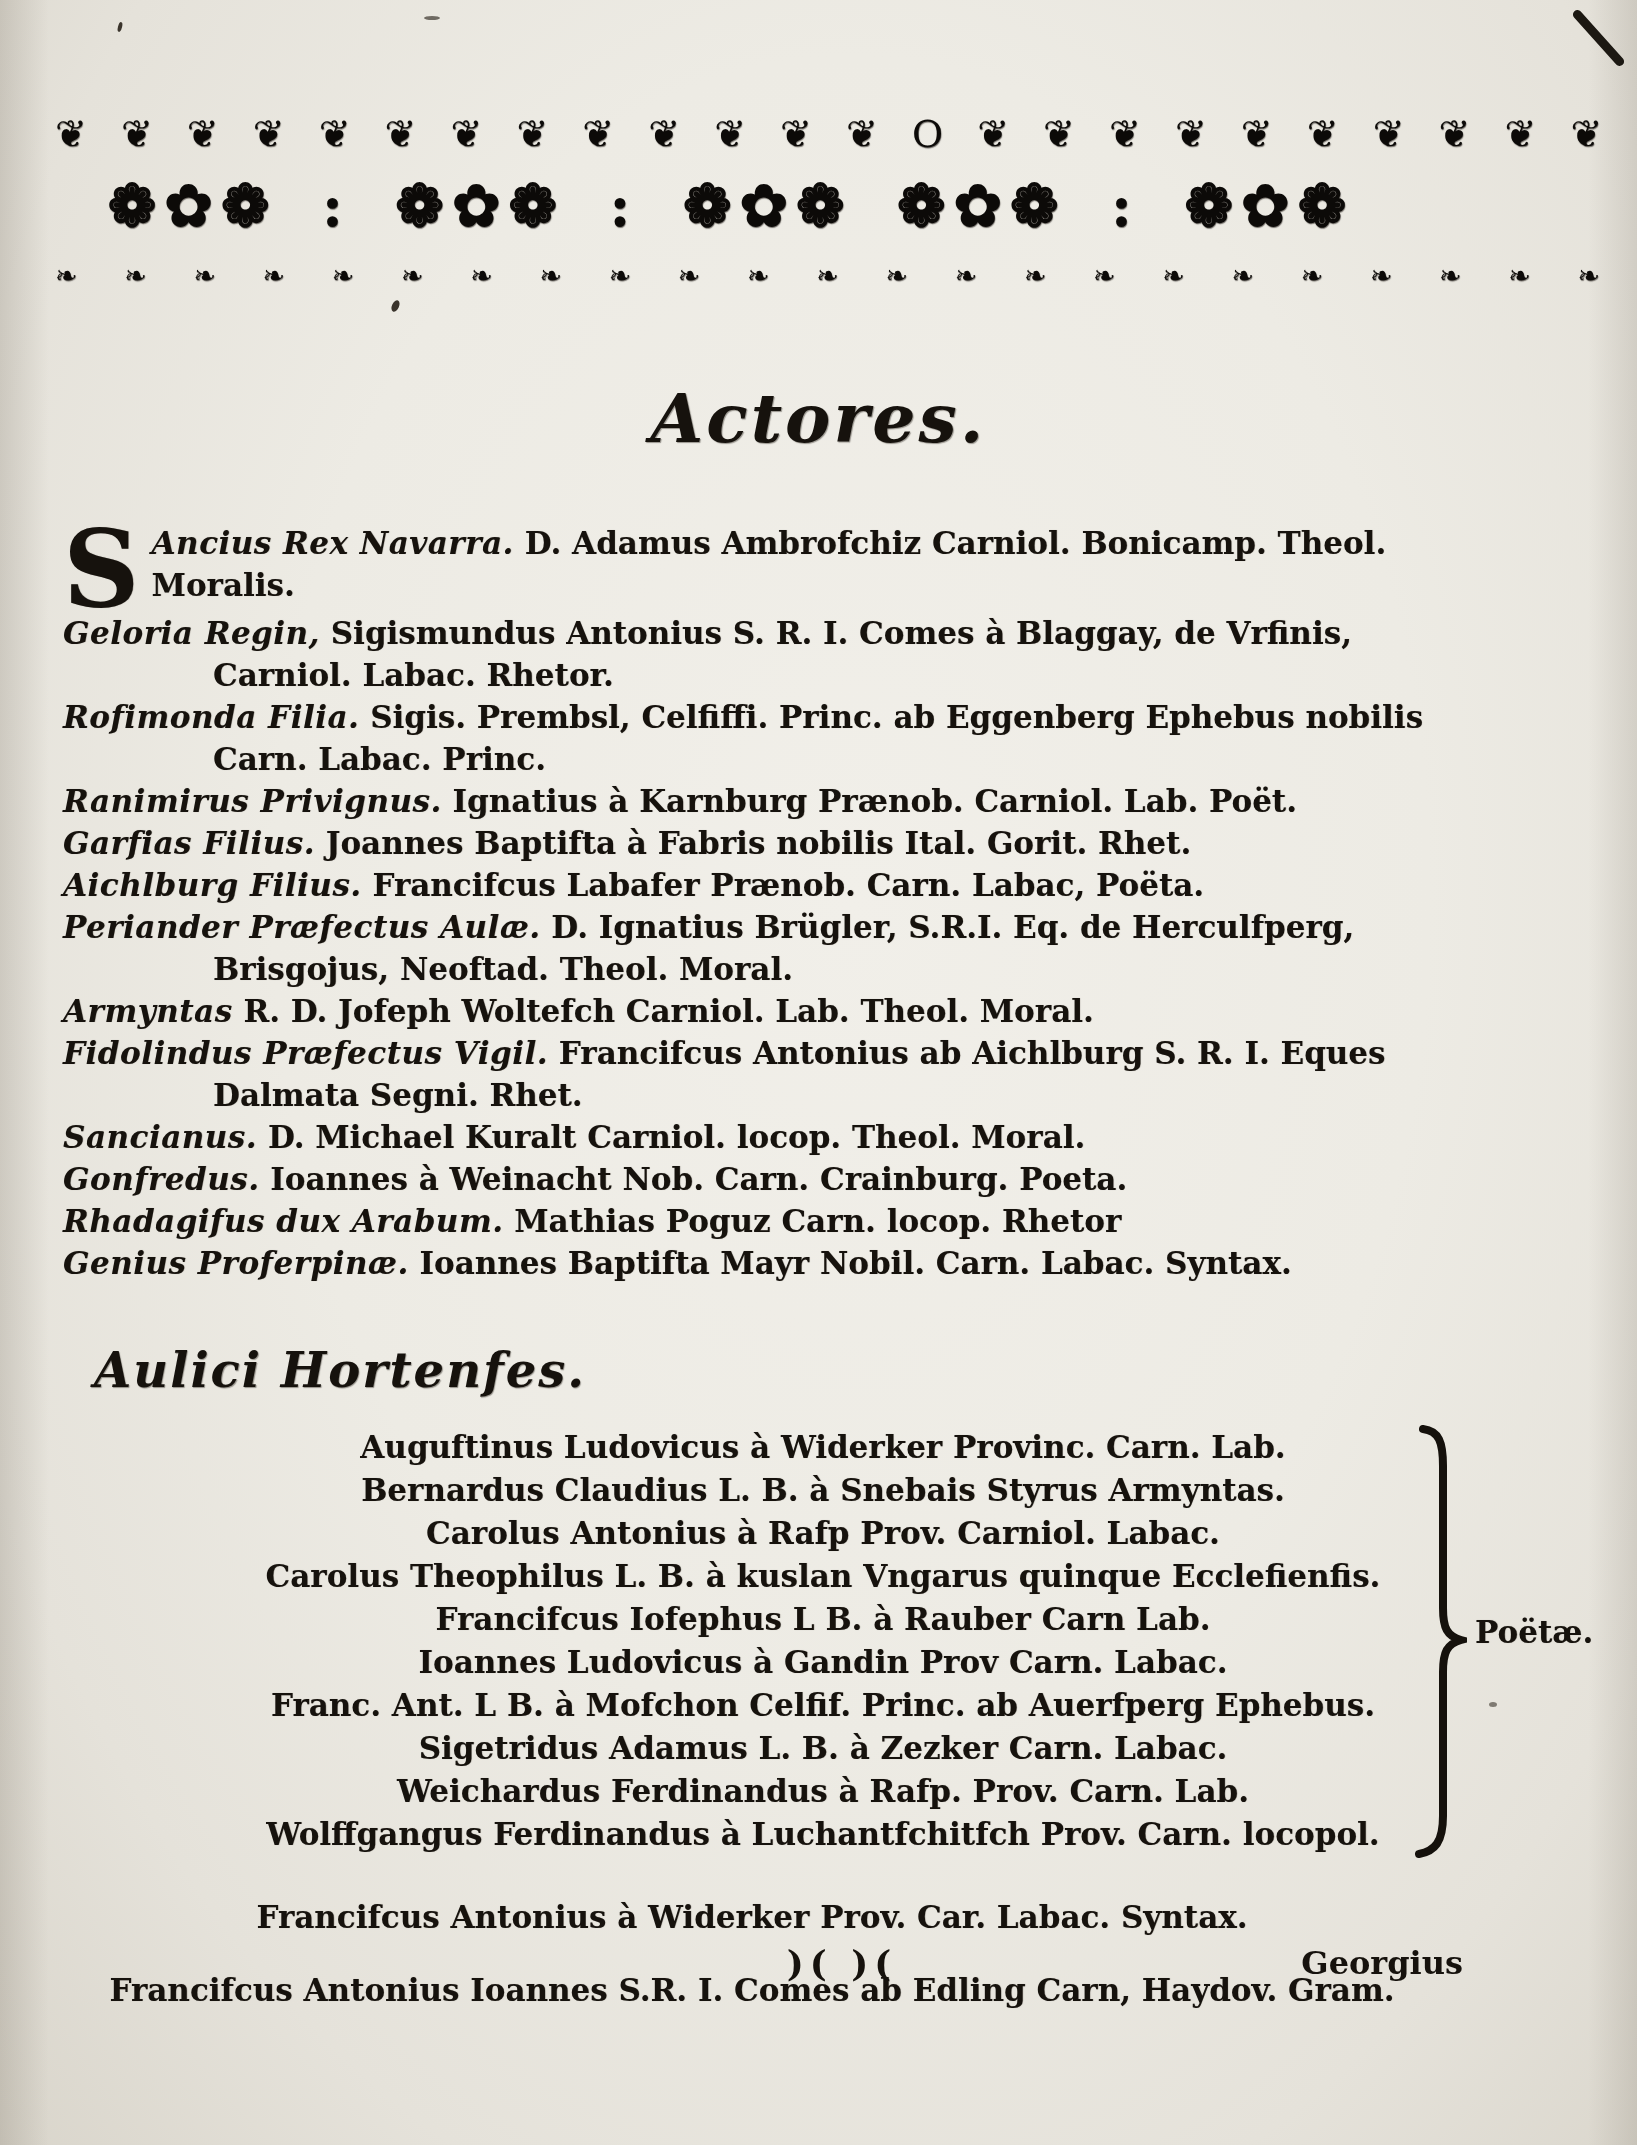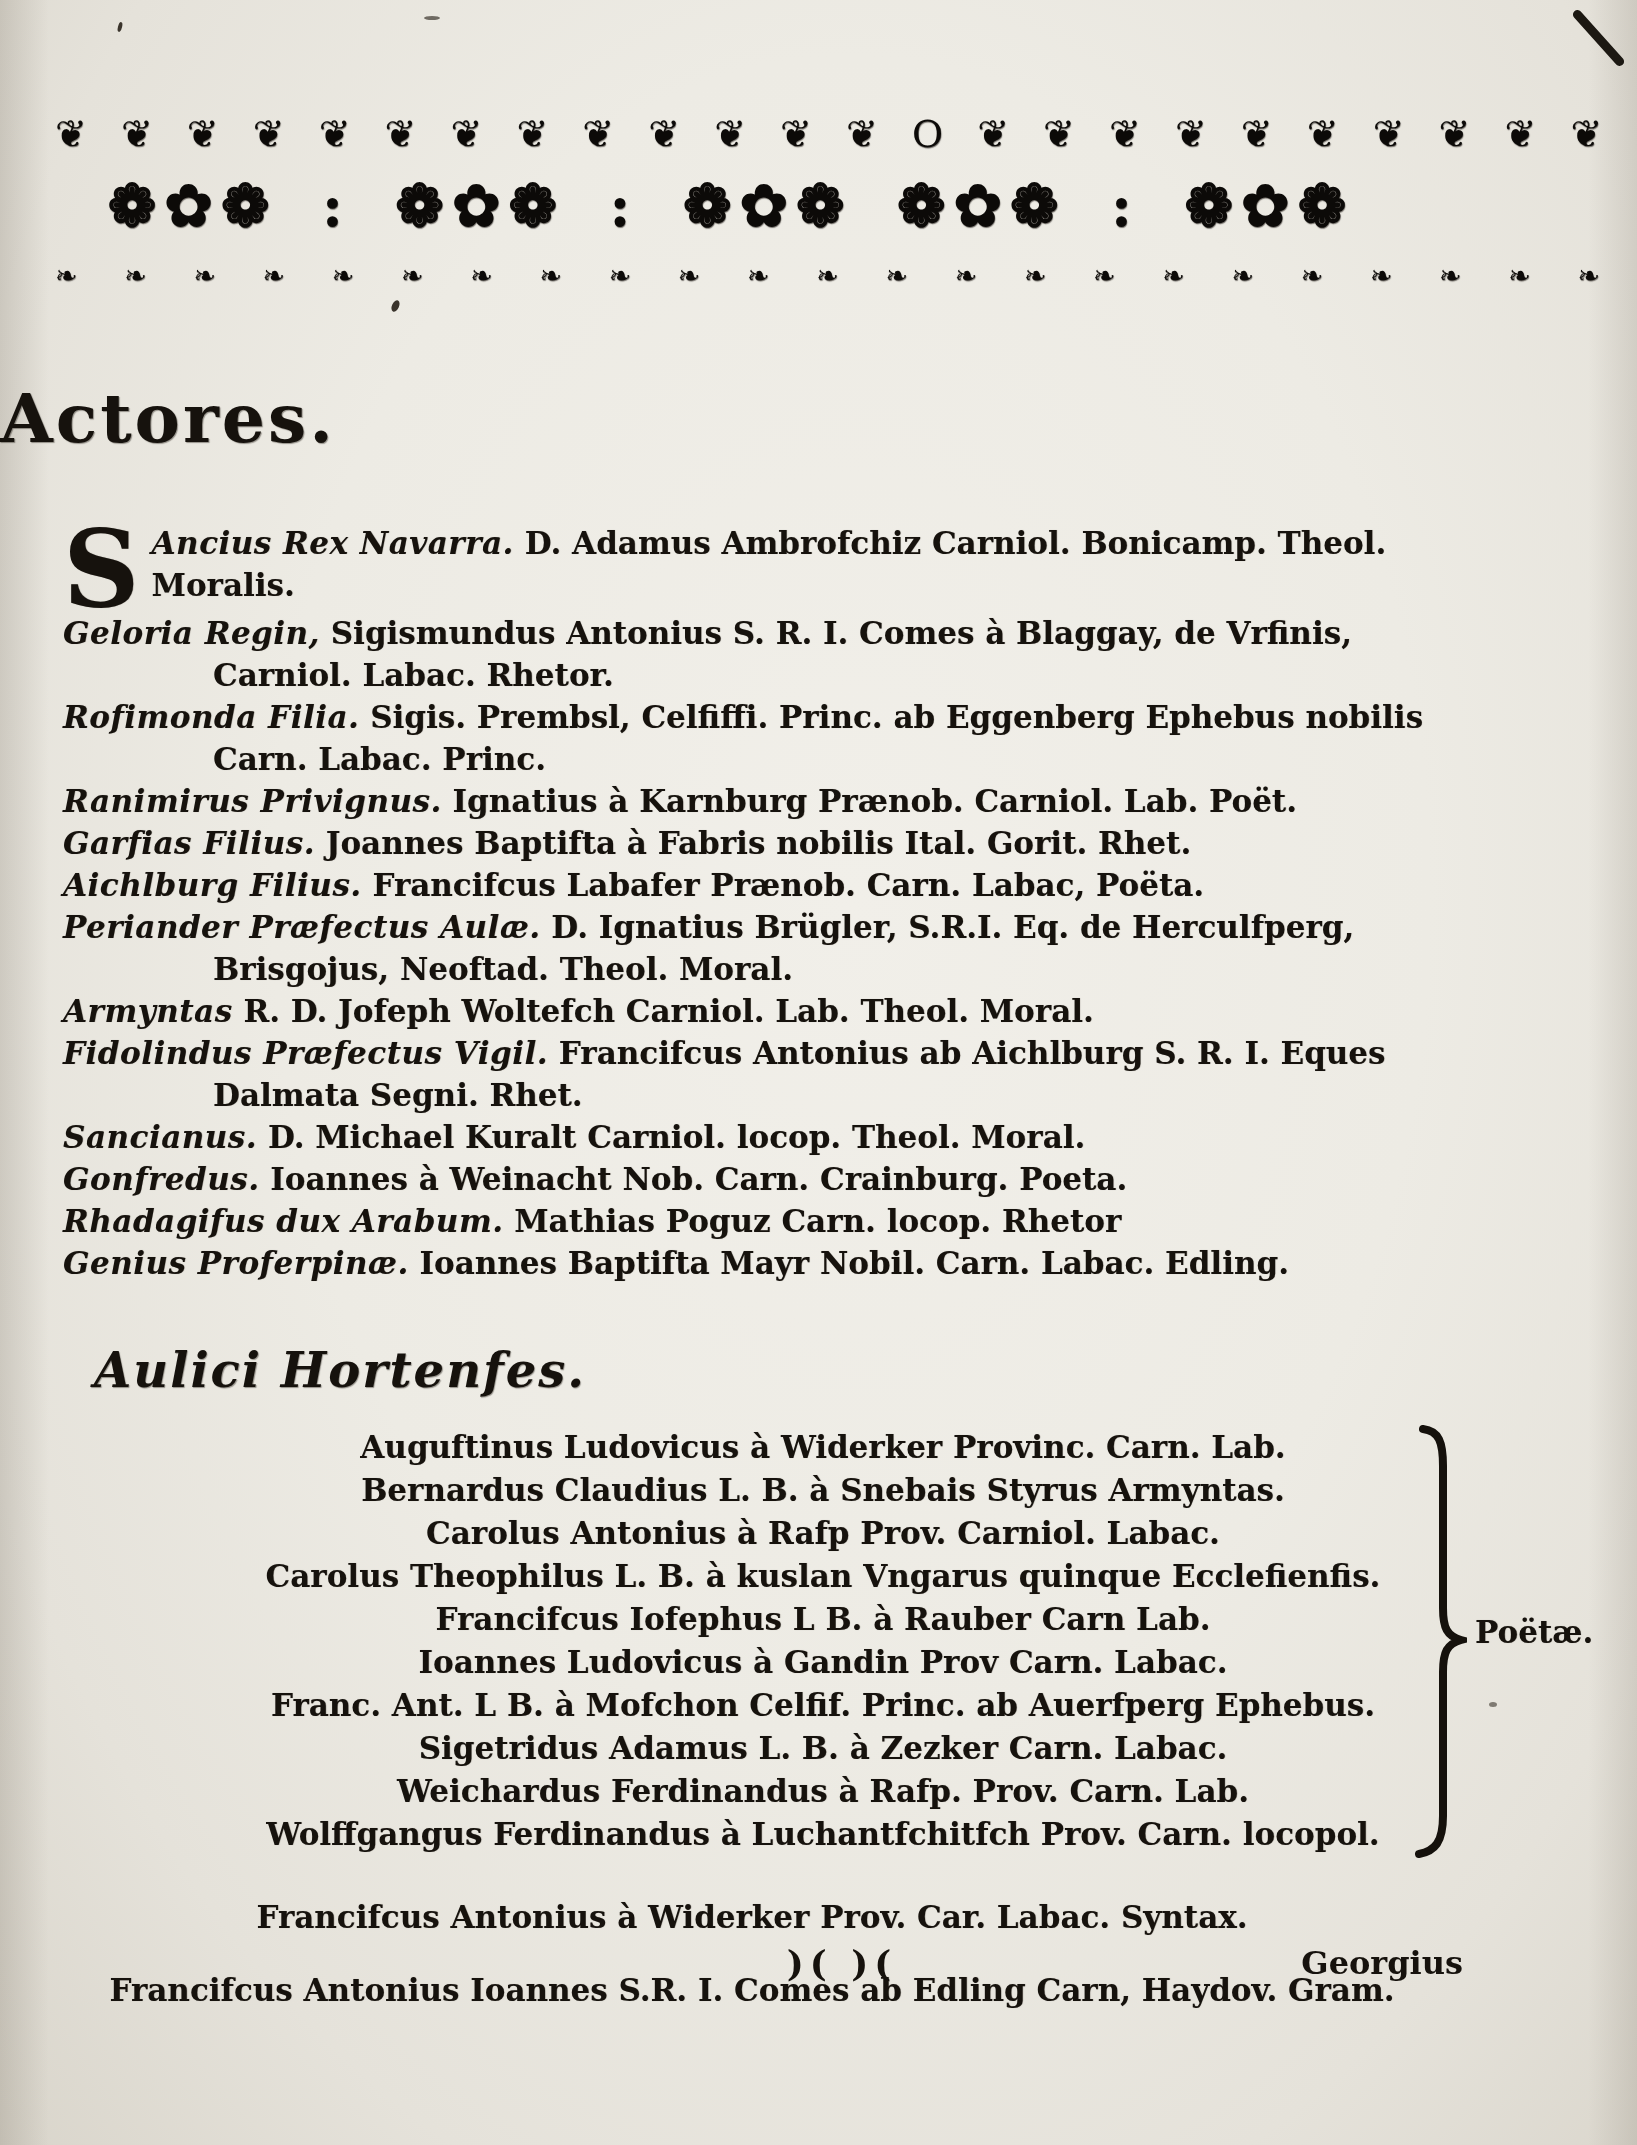--- a/index.html
+++ b/index.html
@@ -19,21 +19,21 @@
     text-align:center;color:#0c0a08;
     text-shadow:0.5px 0.5px 1px rgba(15,10,5,.55);
     user-select:none;
   }
   .band .row1{font-size:38px;line-height:52px;letter-spacing:11px;white-space:nowrap;}
   .band .row2{font-size:58px;line-height:92px;letter-spacing:8px;word-spacing:16px;white-space:nowrap;font-weight:bold;}
   .band .row3{font-size:27px;line-height:48px;letter-spacing:19px;white-space:nowrap;}
   
   .title{
     position:absolute;top:378px;left:0;width:1637px;
-    text-align:left;font-weight:bold;
+    text-align:center;font-style:italic;font-weight:bold;
     font-size:68px;letter-spacing:3px;
     text-shadow:1px 1px 1px rgba(20,14,8,.4);
   }
   
   .actores{
     position:absolute;top:522px;left:63px;width:1378px;
     font-size:31px;line-height:42px;font-weight:bold;
     text-shadow:0.4px 0.4px 0.7px rgba(25,18,10,.35);
   }
   .entry{clear:left;padding-left:150px;text-indent:-150px;}
@@ -128,21 +128,21 @@
 
   <div class="entry"><span class="role">Fidolindus Præfectus Vigil.</span> <span class="desc">Francifcus Antonius ab Aichlburg S. R. I. Eques Dalmata Segni. Rhet.</span></div>
 
   <div class="entry"><span class="role">Sancianus.</span> <span class="desc">D. Michael Kuralt Carniol. locop. Theol. Moral.</span></div>
 
 
   <div class="entry"><span class="role">Gonfredus.</span> <span class="desc">Ioannes à Weinacht Nob. Carn. Crainburg. Poeta.</span></div>
 
   <div class="entry"><span class="role">Rhadagifus dux Arabum.</span> <span class="desc">Mathias Poguz Carn. locop. Rhetor</span></div>
 
-  <div class="entry"><span class="role">Genius Proferpinæ.</span> <span class="desc">Ioannes Baptifta Mayr Nobil. Carn. Labac. Edling.</span></div>
+  <div class="entry"><span class="role">Genius Proferpinæ.</span> <span class="desc">Ioannes Baptifta Mayr Nobil. Carn. Labac. Syntax.</span></div>
 </div>
 
   <div class="subtitle">Aulici Hortenfes.</div>
 
   <div class="aulici">
     <div class="braced" id="aulici-braced">
   <div class="pline"><span>Auguftinus Ludovicus à Widerker Provinc. Carn. Lab.</span></div>
 
   <div class="pline"><span>Bernardus Claudius L. B. à Snebais Styrus Armyntas.</span></div>
 

